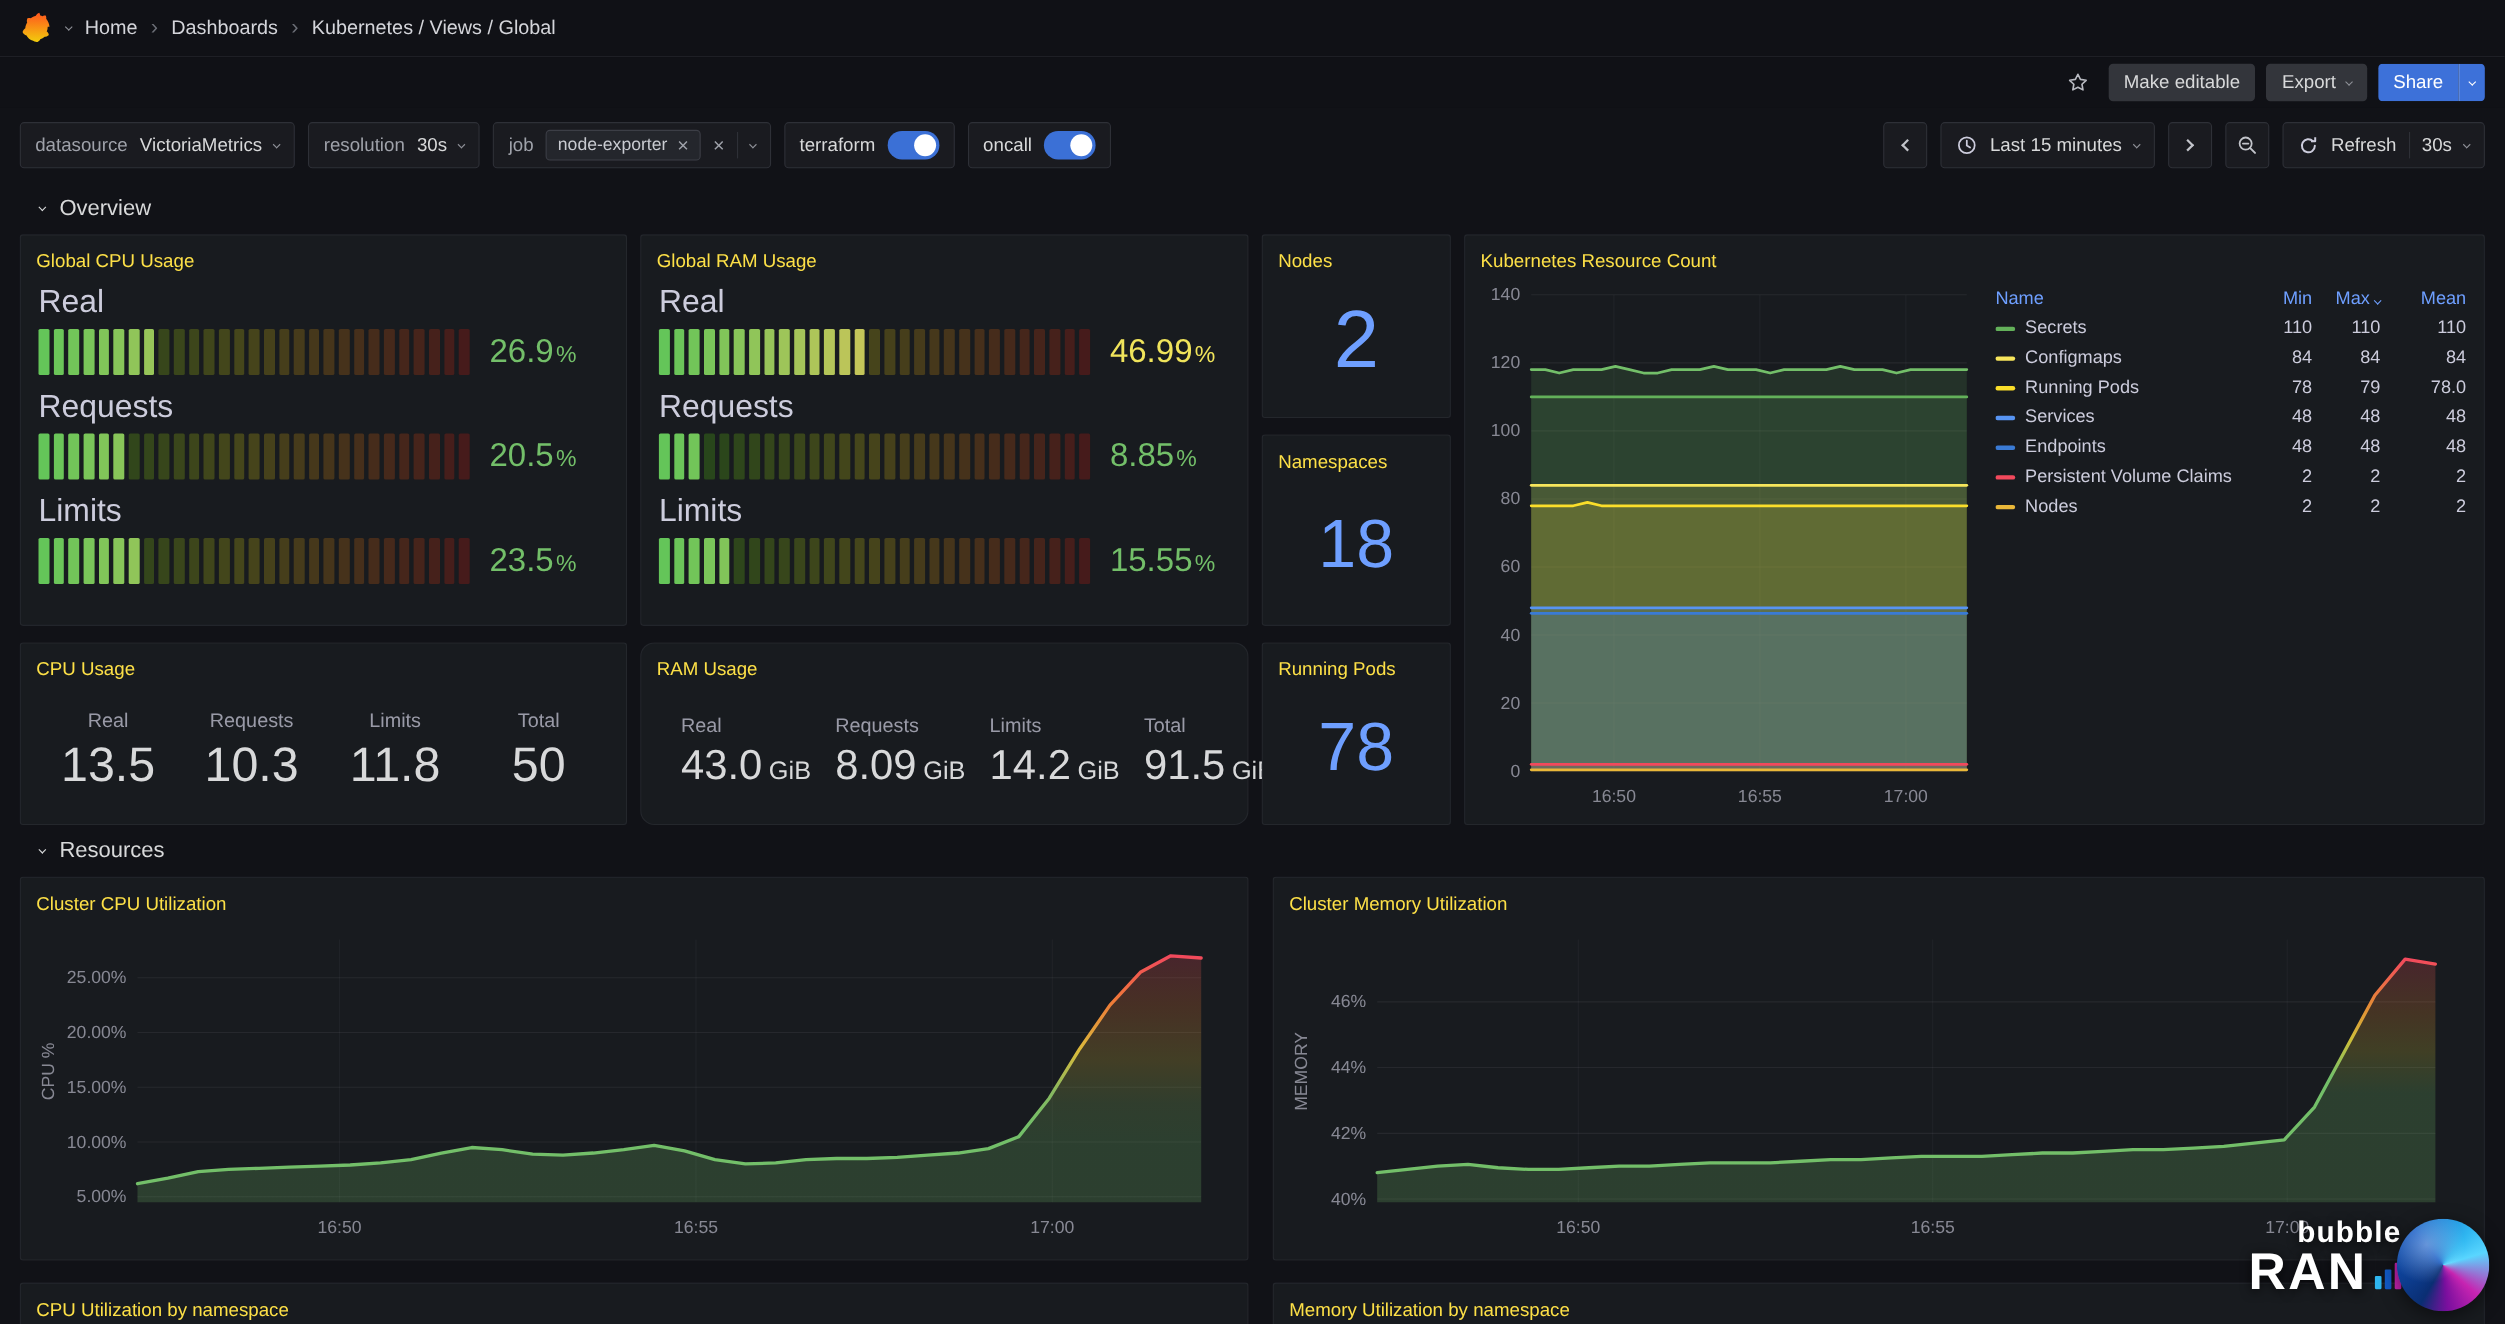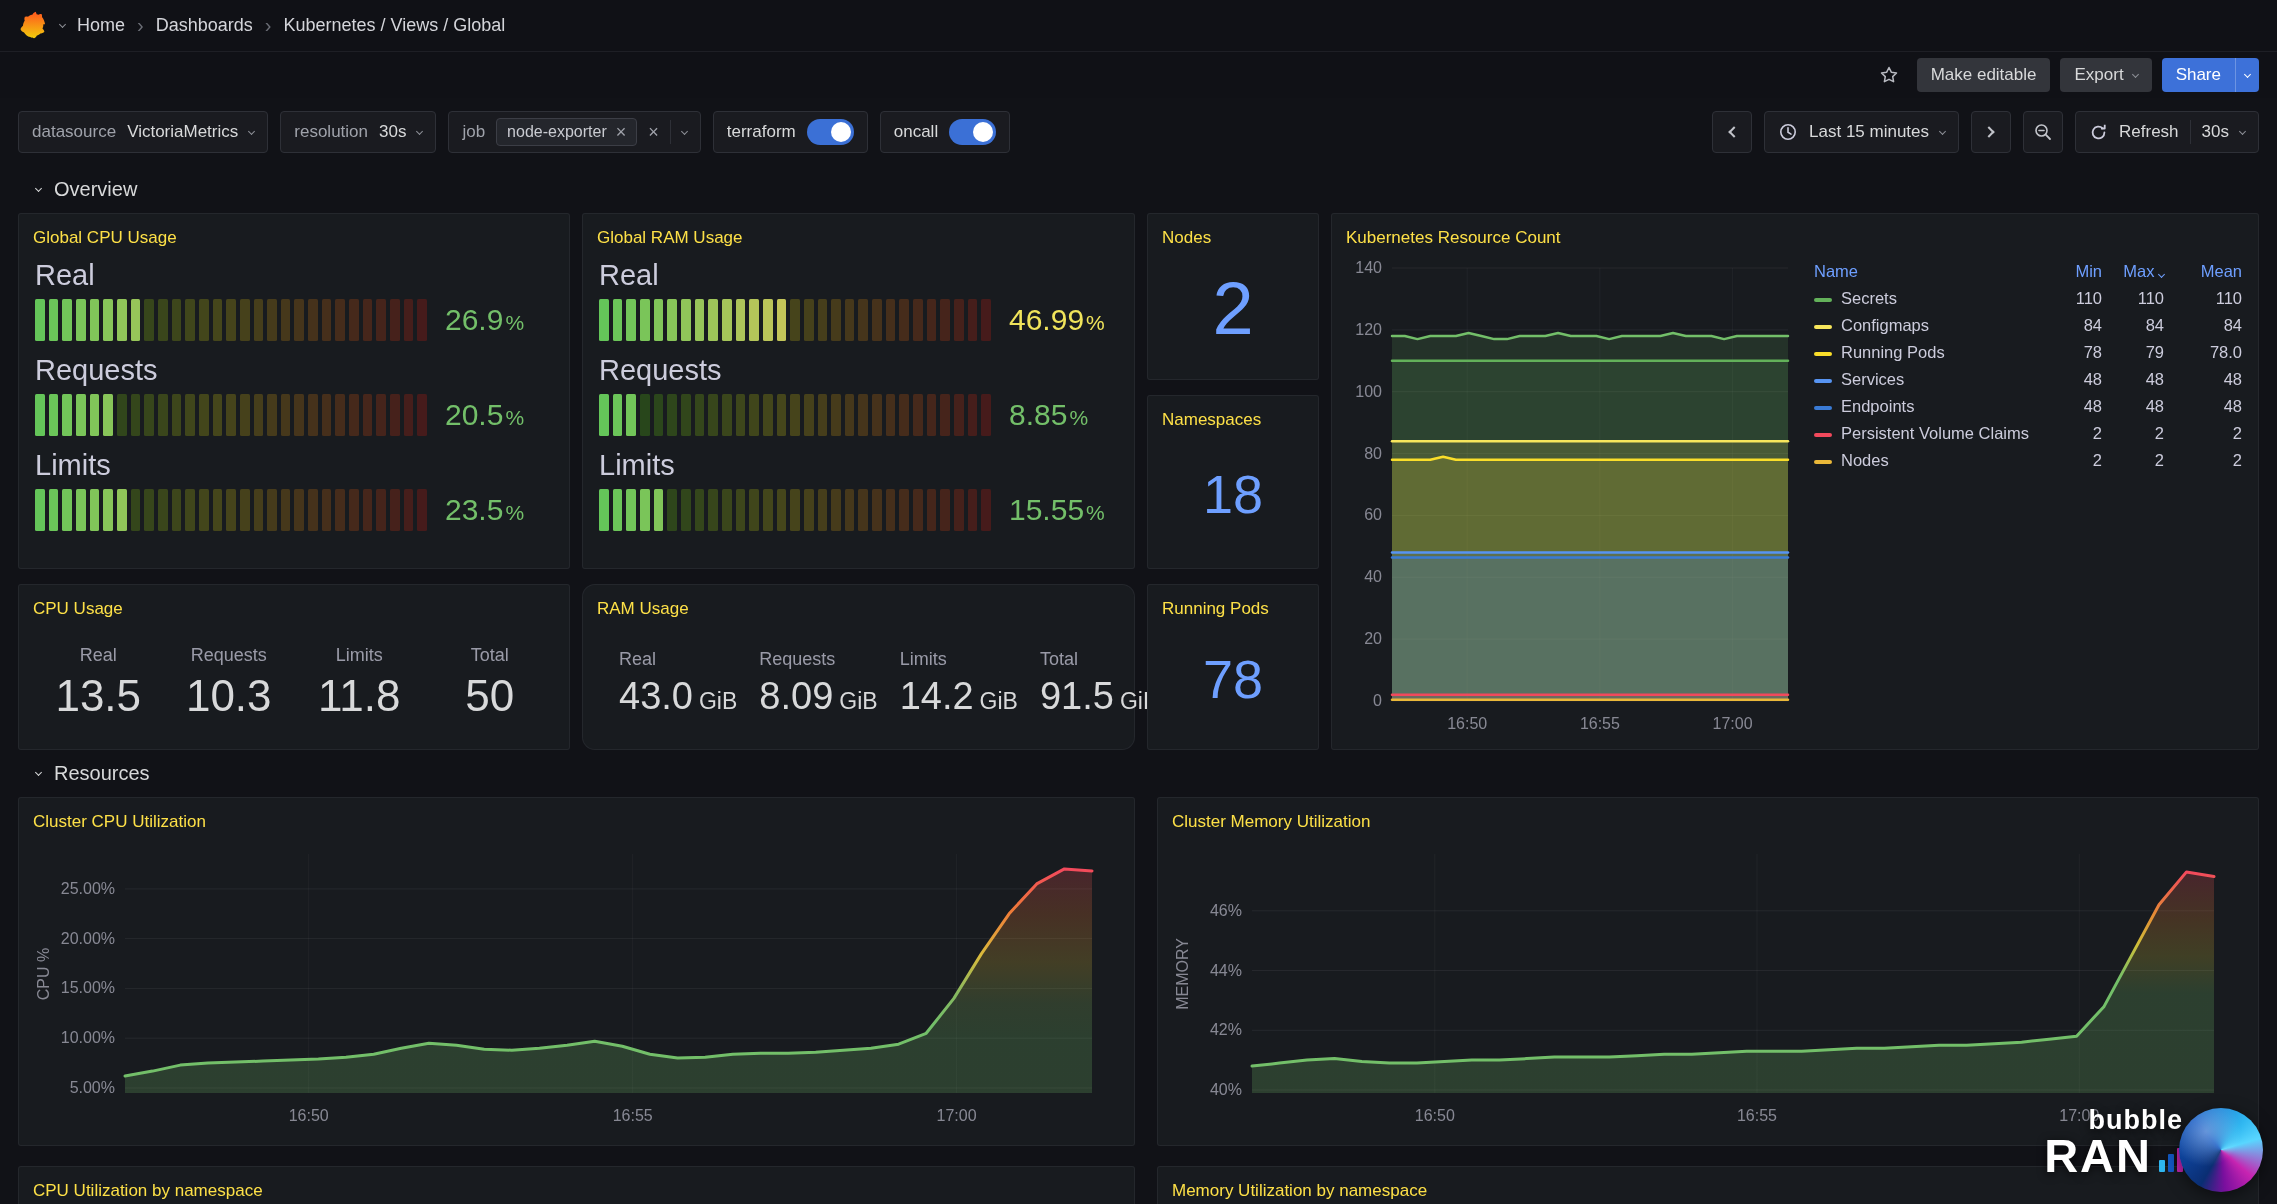--- a/index.html
+++ b/index.html
@@ -77,21 +77,21 @@
   .gauge-group { margin:5px 2px 13px; }
   .gauge-label { font-size:29px; color:#ccccdc; margin-bottom:7px; }
   .gauge-row { display:flex; align-items:center; gap:18px; }
   .bar-gauge { display:flex; gap:4px; width:392px; height:42px; }
   .gauge-cell { flex:1; border-radius:1.5px; }
   .gauge-value { font-size:30px; font-weight:500; white-space:nowrap; }
   .gauge-unit { font-size:21px; margin-left:2px; }
   
   .bigstat { flex:1; display:flex; align-items:center; justify-content:center;
              color:#6e9fff; font-weight:500; margin-top:-8px; }
-  .fs74 { font-size:74px; } .fs66 { font-size:54px; }
+  .fs74 { font-size:74px; } .fs66 { font-size:62px; }
   
   .stats-row { flex:1; display:flex; align-items:center; }
   .stat { flex:1; text-align:center; }
   .stat-label { font-size:18px; color:rgba(204,204,220,0.72); margin-bottom:5px; }
   .stat-value { font-size:44px; color:#d8d9da; font-weight:500; white-space:nowrap; }
   .ram-style .stat { text-align:left; padding-left:22px; }
   .ram-style .stat-value { font-size:38px; }
   .stat-unit { font-size:23px; margin-left:6px; }
   
   .k8s-body { flex:1; display:flex; min-height:0; }

